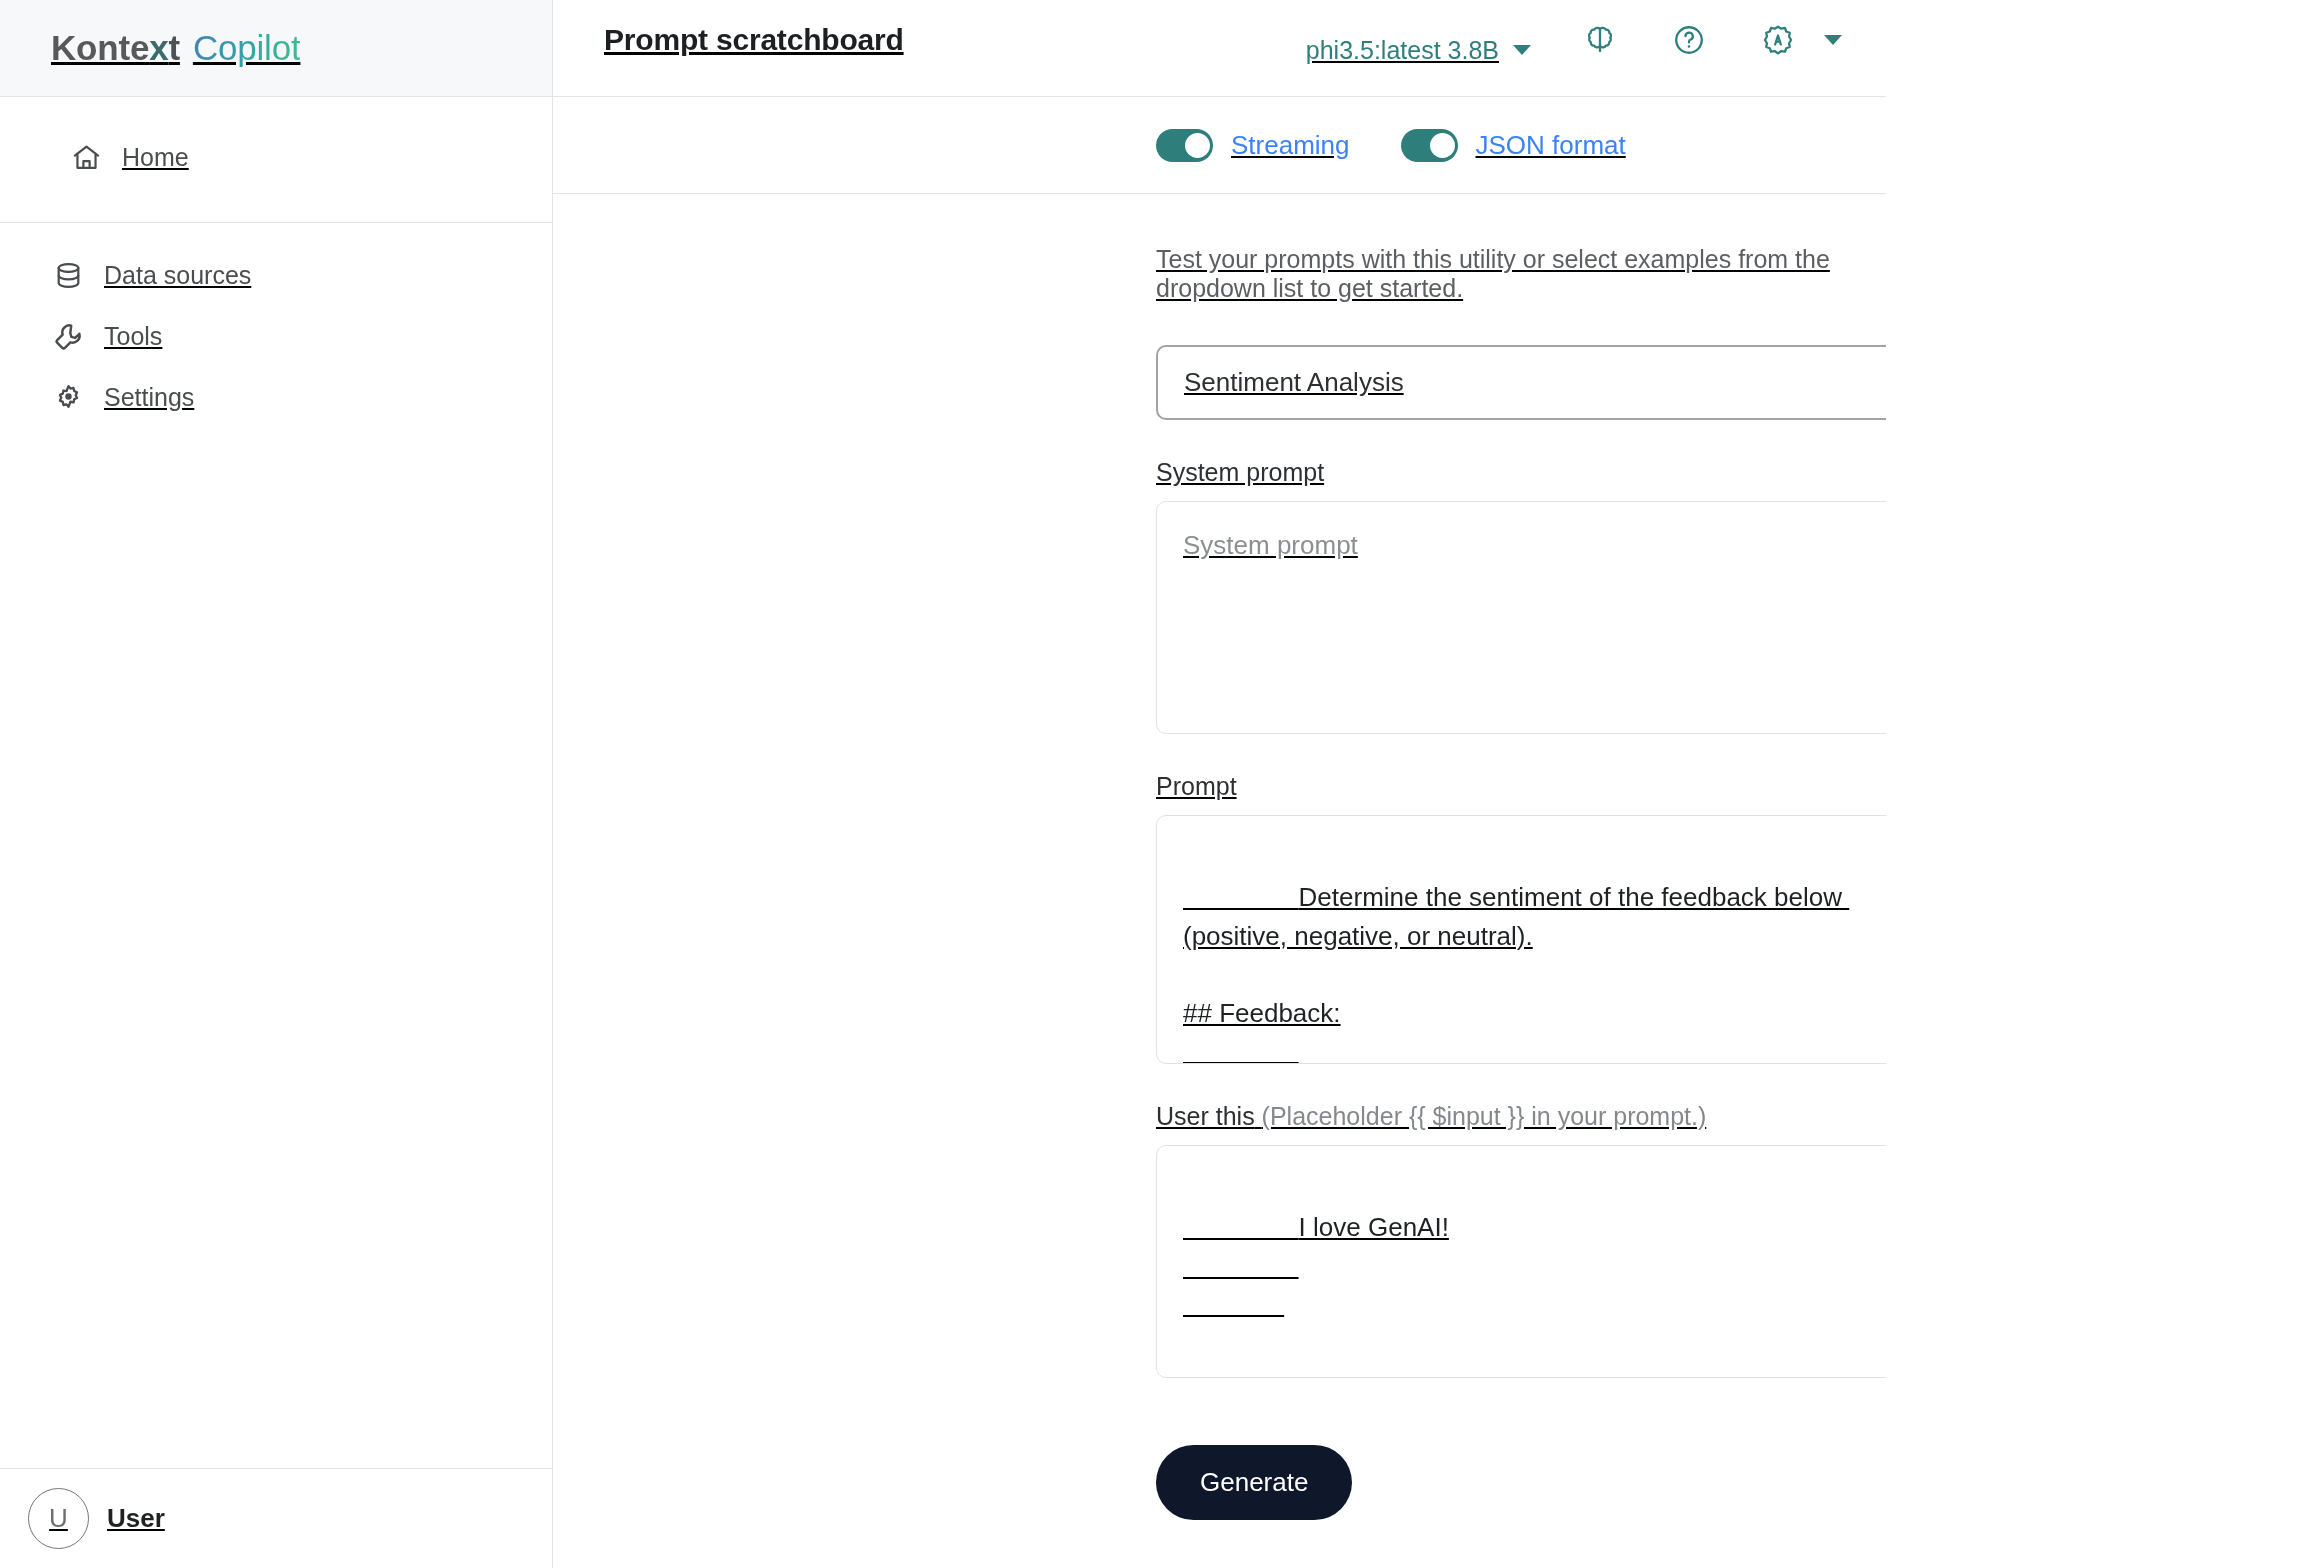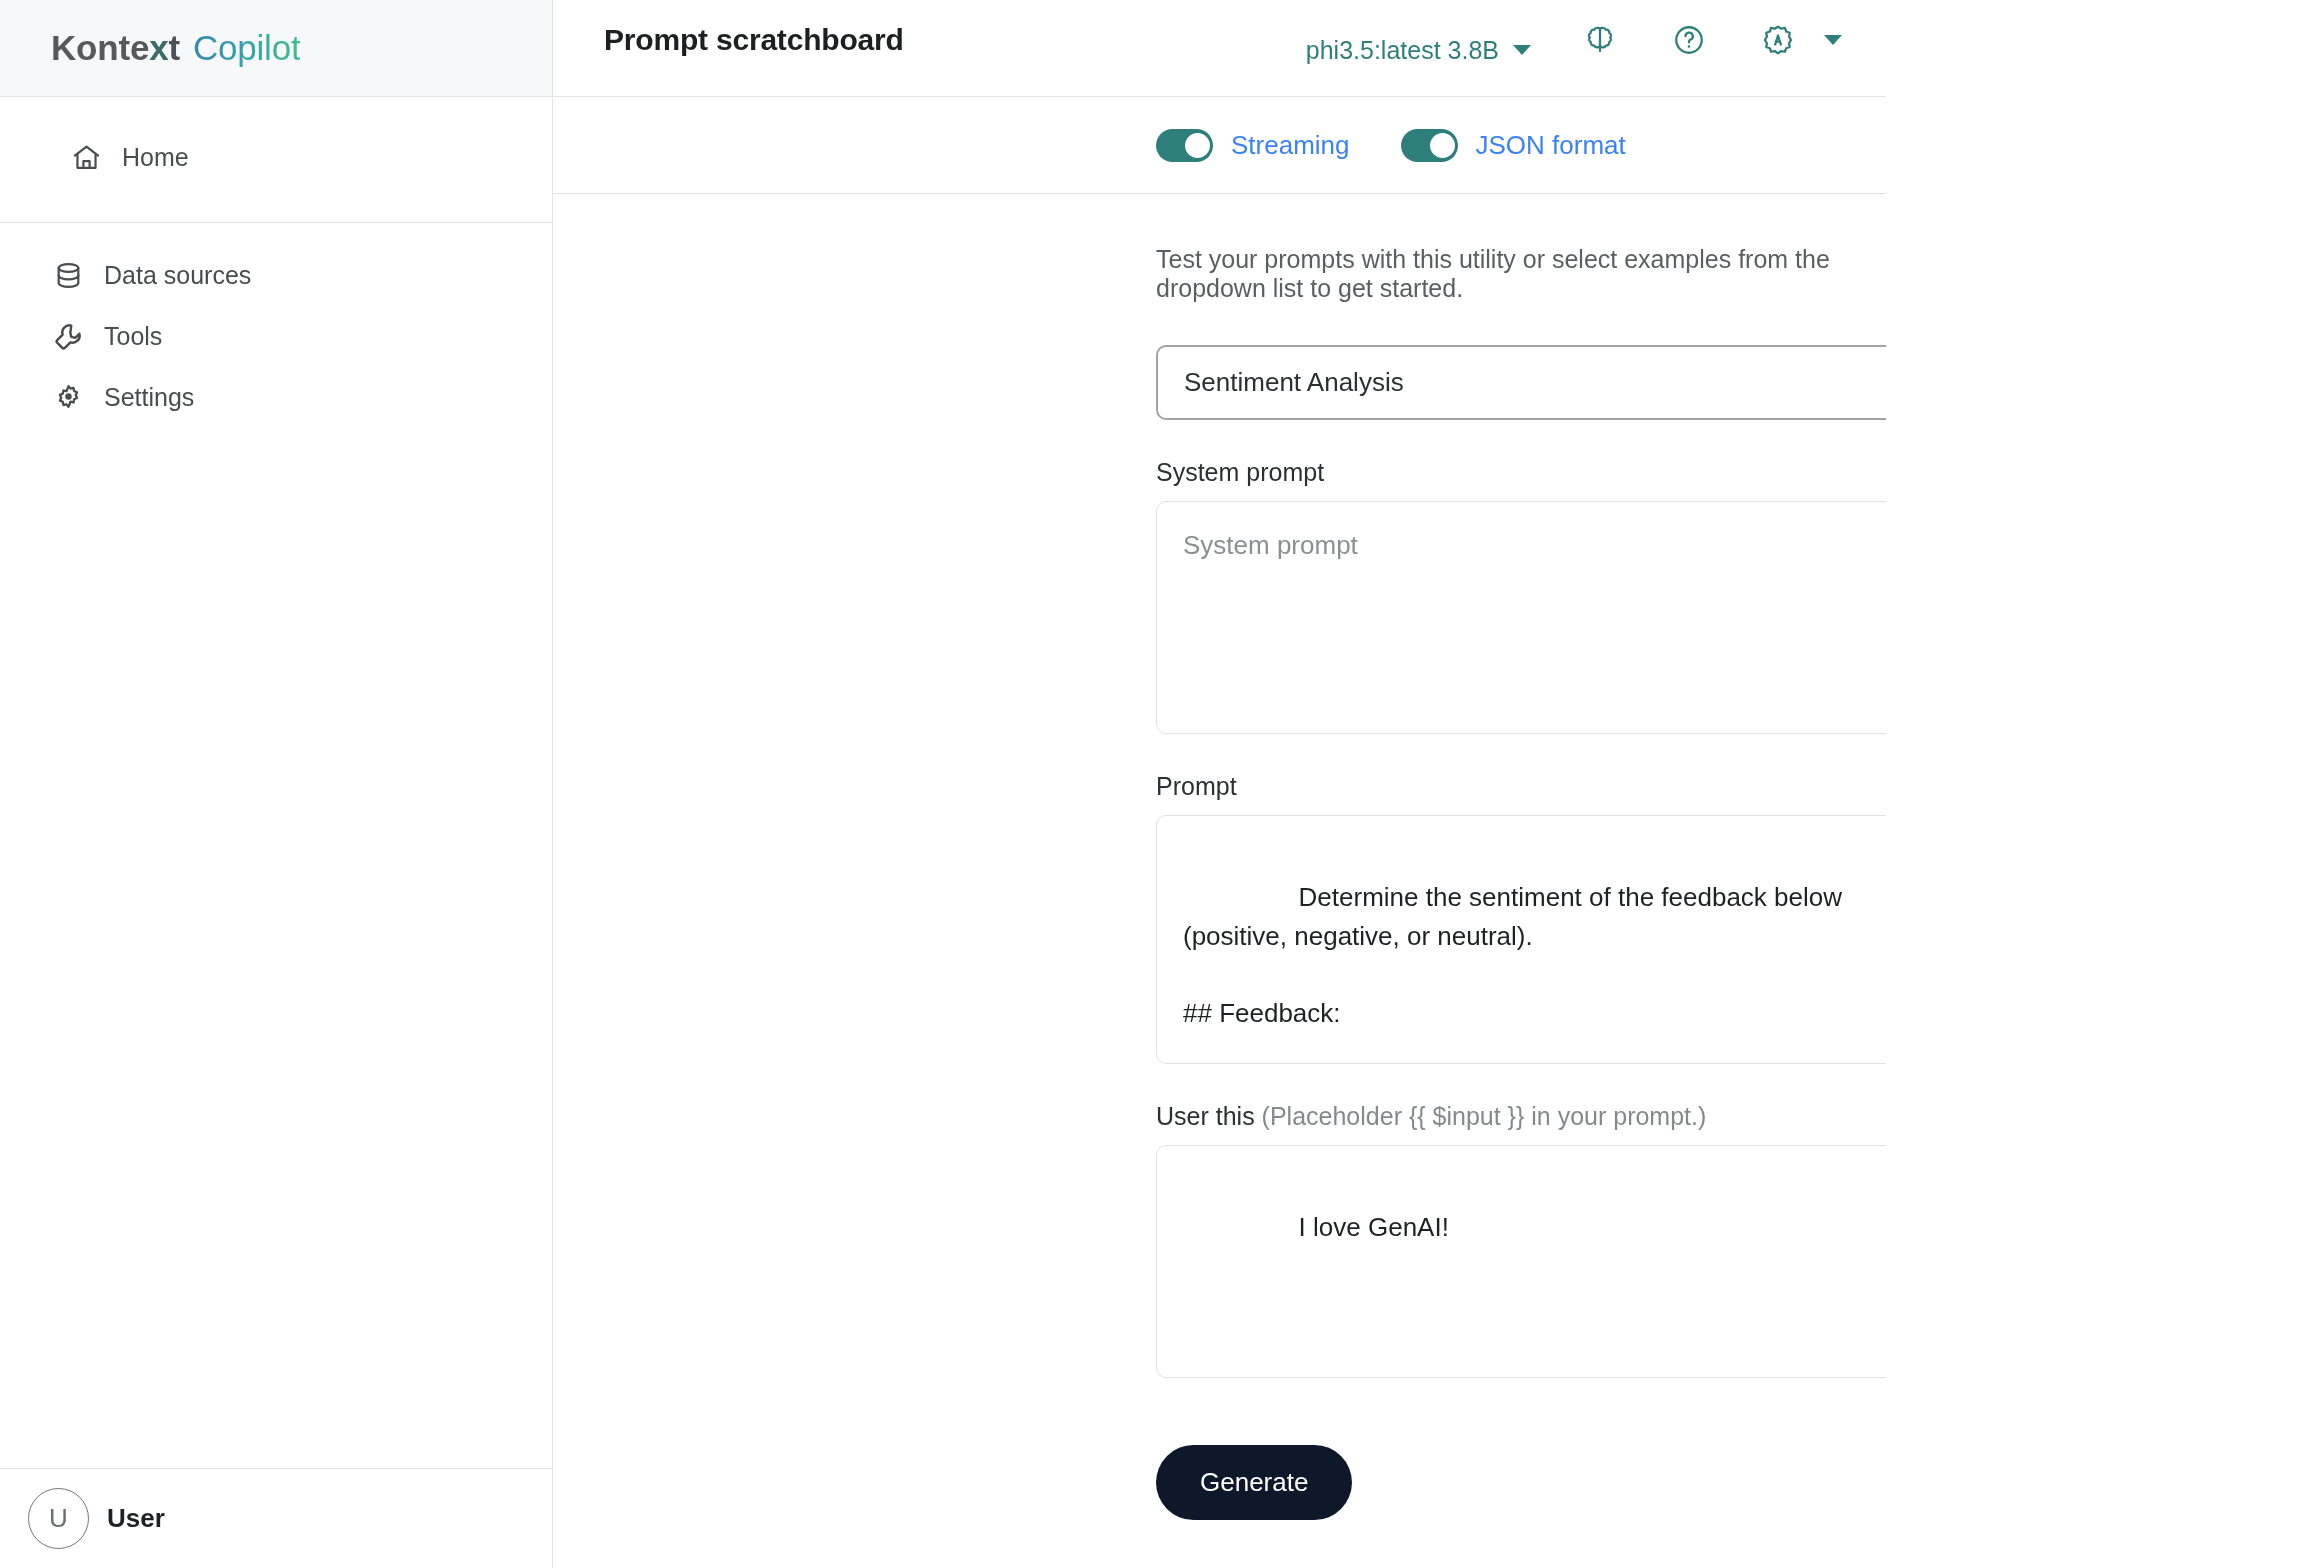--- a/index.html
+++ b/index.html
@@ -2,21 +2,21 @@
 <html><head>
 <meta charset="utf-8">
 <style>
   * { box-sizing: border-box; margin: 0; padding: 0; }
   html, body {
     width: 2317px; height: 1568px;
     font-family: "Liberation Sans", sans-serif;
     background: #ffffff;
     overflow: hidden;
   }
-  .app { display: flex; width: 1886px; height: 1568px; }
+  .app { display: flex; width: 1886px; height: 1568px; text-decoration: underline; }
 
   
   .sidebar {
     width: 553px; height: 100%;
     background: #ffffff;
     border-right: 1px solid #e2e4e7;
     display: flex; flex-direction: column;
     position: relative;
   }
   .sidebar-header {

